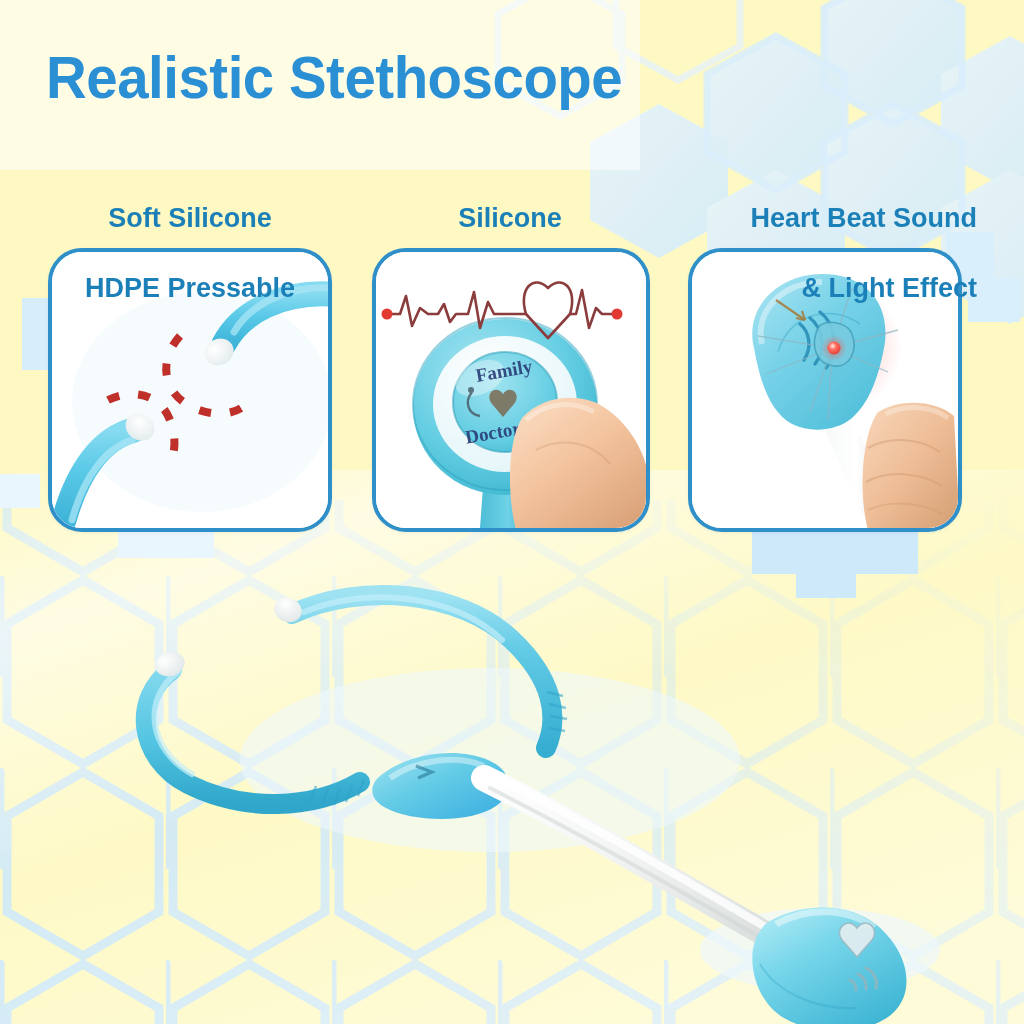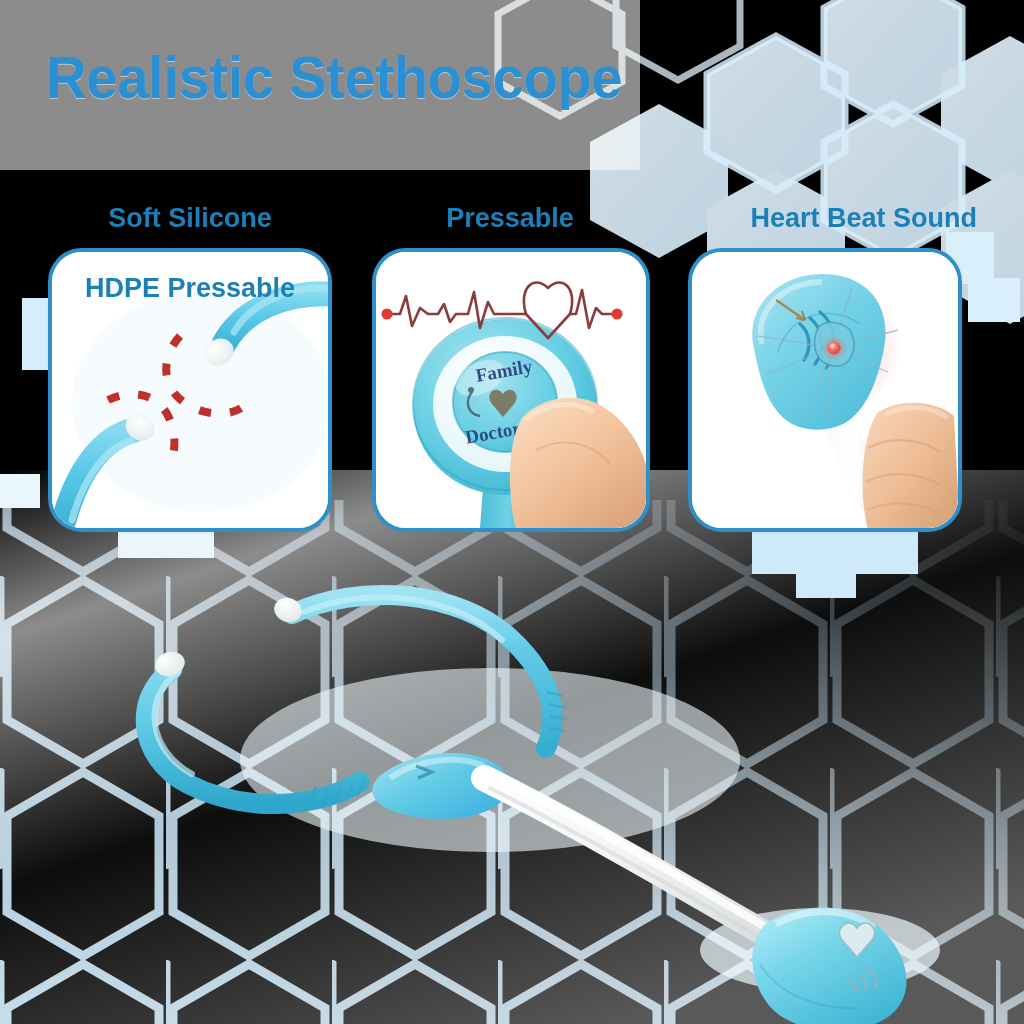--- a/index.html
+++ b/index.html
@@ -7,21 +7,21 @@
   body {
     font-family:"Liberation Sans", sans-serif;
     background:#ffffff;
     overflow:hidden;
     position:relative;
   }
 
   #stage {
     position:absolute; inset:0;
     width:1024px; height:1024px;
-    background:#000000;
+    background:#fef9c3;
     overflow:hidden;
   }
 
   
   .bg-layer { position:absolute; inset:0; pointer-events:none; }
 
   .hex-bottom  { z-index:0; }
   .hex-top     { z-index:0; }
   .deco-blocks { z-index:1; }
 
@@ -170,24 +170,25 @@
     <rect x="118" y="528" width="96" height="30" fill="#eaf6fd"></rect>
   </svg>
 
   <div id="title">Realistic Stethoscope</div>
 
   <div class="caption c0">
     <span class="ln">Soft Silicone</span>
     <span class="ln">HDPE Pressable</span>
   </div>
   <div class="caption c1">
-    <span class="ln">Pressable</span>
+    <span class="ln">Silicone</span>
   </div>
   <div class="caption c2">
     <span class="ln">Heart Beat Sound</span>
+    <span class="ln">&amp; Light Effect</span>
   </div>
 
   <div class="panel" id="panel0">
     <svg class="fill" viewBox="0 0 276 276">
       <defs>
         <linearGradient id="tubeG" x1="0" y1="0" x2="0" y2="1">
           <stop offset="0" stop-color="#86dbf0"></stop>
           <stop offset="0.45" stop-color="#5ac9e8"></stop>
           <stop offset="1" stop-color="#3eb4d8"></stop>
         </linearGradient>

